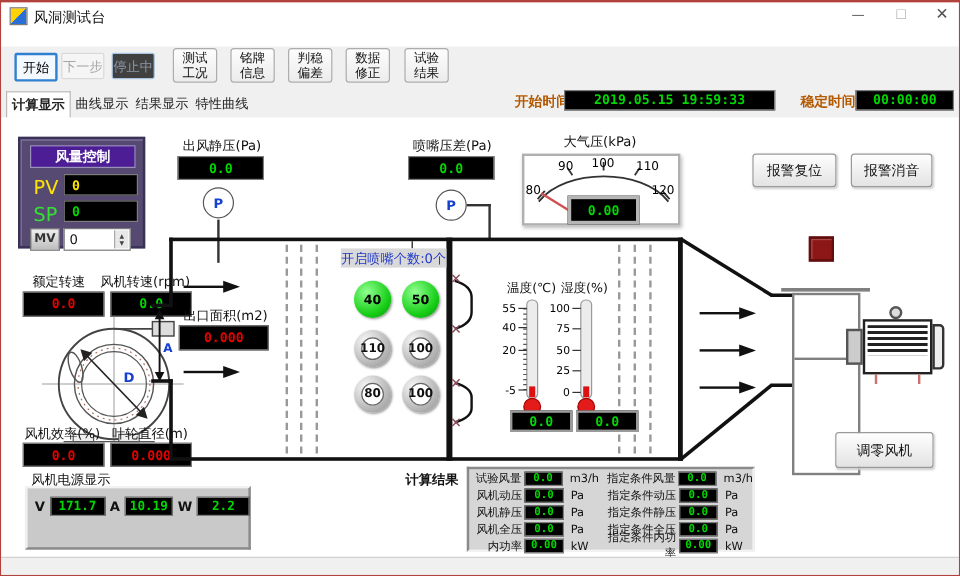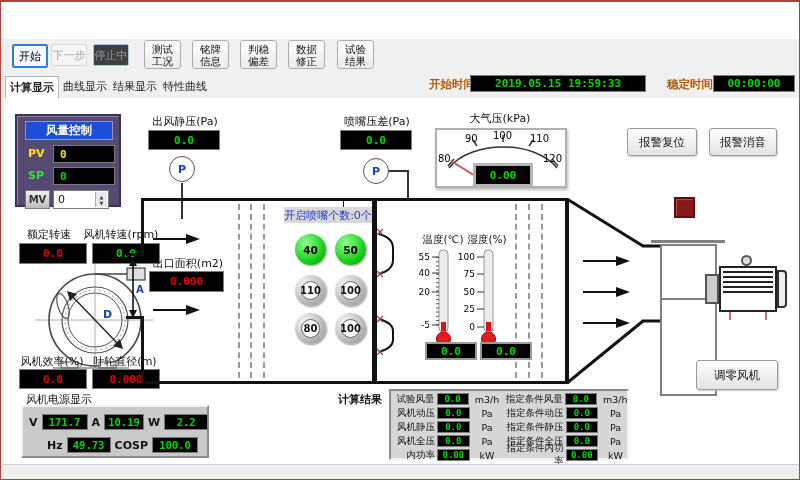--- a/index.html
+++ b/index.html
@@ -39,24 +39,24 @@
        display:flex;align-items:center;justify-content:center;box-sizing:border-box;}
   .led.red{color:#e60000;} .led.yellow{color:#ffe400;}
   
   .main{position:absolute;left:0;top:96px;width:798px;height:366px;background:#fff;}
   .main *{box-sizing:border-box;}
   .abs{position:absolute;}
   .lab{position:absolute;font-size:11px;text-align:center;}
   
   .fcpanel{position:absolute;left:14px;top:16px;width:106px;height:93px;background:#564a72;
            border:2px solid #3a3156;box-shadow:inset 1px 1px 0 #8d80ad;}
-  .fctitle{position:absolute;left:8px;top:5px;width:88px;height:19px;background:#1d4ed8;color:#fff;
+  .fctitle{position:absolute;left:8px;top:5px;width:88px;height:19px;background:#4c1d95;color:#fff;
            font-size:11.5px;font-weight:bold;display:flex;align-items:center;justify-content:center;
            border:1px solid #9a90b8;}
-  .fclab{position:absolute;font-size:11px;font-weight:bold;}
+  .fclab{position:absolute;font-size:16px;font-weight:normal;}
   .fcled{position:absolute;left:36px;width:62px;height:18px;justify-content:flex-start;padding-left:6px;}
   .mvbtn{position:absolute;left:8px;top:74px;width:25px;height:19px;font-size:10px;font-weight:bold;
          color:#333;background:linear-gradient(#efefef,#bdbdbd);border:1px solid #777;
          display:flex;align-items:center;justify-content:center;}
   .mvbox{position:absolute;left:36px;top:74px;width:56px;height:19px;background:#fff;border:1px solid #7a7a7a;
          font-size:11px;display:flex;align-items:center;padding-left:4px;}
   .spin{position:absolute;right:1px;top:1px;bottom:1px;width:12px;background:#e8e8e8;border-left:1px solid #aaa;
         display:flex;flex-direction:column;align-items:center;justify-content:center;font-size:5px;color:#444;}
   
   .pcirc{position:absolute;width:26px;height:26px;border:1.5px solid #555;border-radius:50%;background:#fff;
@@ -101,30 +101,37 @@
         background:repeating-linear-gradient(180deg,#222 0 2px,transparent 2px 5px);}
   .redtick{position:absolute;top:214px;width:2px;height:8px;background:#cc7070;}
   
   .panel-raised{position:absolute;background:#c9c9c9;border:2px solid;border-color:#f2f2f2 #8a8a8a #8a8a8a #f2f2f2;}
   .panel-sunken{position:absolute;background:#d6d6d6;border:2px solid;border-color:#8a8a8a #f2f2f2 #f2f2f2 #8a8a8a;}
   .prow{position:absolute;display:flex;align-items:center;font-size:11px;font-weight:bold;}
   .prow .led{height:16px;font-size:10.5px;margin:0 4px;}
   .rrow{display:flex;align-items:center;height:14px;padding-left:2px;font-size:9.5px;}
   .rl1{width:44px;text-align:right;} .rl2{width:68px;text-align:right;}
   .rled{width:34px;height:12px;font-size:9px;margin-left:2px;}
-  .ru{width:24px;margin-left:6px;text-align:center;}
+  .ru{width:24px;margin-left:6px;text-align:left;}
   .statusbar{position:absolute;left:0;right:0;top:462px;height:17px;background:#f0f0f0;border-top:1px solid #d0d0d0;}
   svg{position:absolute;overflow:visible;pointer-events:none;}
   svg text{font-family:"DejaVu Sans","Liberation Sans",sans-serif;}
 </style>
 </head>
 <body>
 
 <div id="app">
 
+  <div class="titlebar">
+    <div class="appicon"></div>
+    <div class="apptitle">风洞测试台</div>
+    <div class="winbtn" style="left:700px">—</div>
+    <div class="winbtn" style="left:736px;color:#b5b5b5">☐</div>
+    <div class="winbtn" style="left:770px;font-size:13px">✕</div>
+  </div>
 
   <div class="menubar">
     <span style="left:6px">系统</span>
     <span style="left:38px">设置</span>
     <span style="left:70px">计算</span>
     <span style="left:100px" class="disabled">历史数据</span>
     <span style="left:152px">语言(Language)</span>
     <span style="left:208px">帮助</span>
   </div>
 
@@ -255,26 +262,20 @@
 
     <div class="lab" style="left:18px;top:294px;width:80px;text-align:center">风机电源显示</div>
     <div class="panel-raised" style="left:20px;top:307px;width:188px;height:53px">
       <div class="prow" style="left:6px;top:7px">
         <span>V</span>
         <span class="led" style="width:46px">171.7</span>
         <span>A</span>
         <span class="led" style="width:40px">10.19</span>
         <span>W</span>
         <span class="led" style="width:44px">2.2</span>
-      </div>
-      <div class="prow" style="left:24px;top:30px">
-        <span>Hz</span>
-        <span class="led" style="width:44px">49.73</span>
-        <span>COSP</span>
-        <span class="led" style="width:46px">100.0</span>
       </div>
     </div>
 
     <div class="wall" style="left:140px;top:100px;width:428px;height:3px"></div>
     <div class="wall" style="left:140px;top:283px;width:428px;height:3px"></div>
     <div class="wall" style="left:140px;top:100px;width:3px;height:56px"></div>
     <div class="wall" style="left:140px;top:218px;width:3px;height:68px"></div>
     <div class="wall" style="left:125px;top:155px;width:18px;height:3px"></div>
     <div class="wall" style="left:125px;top:218px;width:18px;height:3px"></div>
     <div class="wall" style="left:371px;top:100px;width:5px;height:186px"></div>

